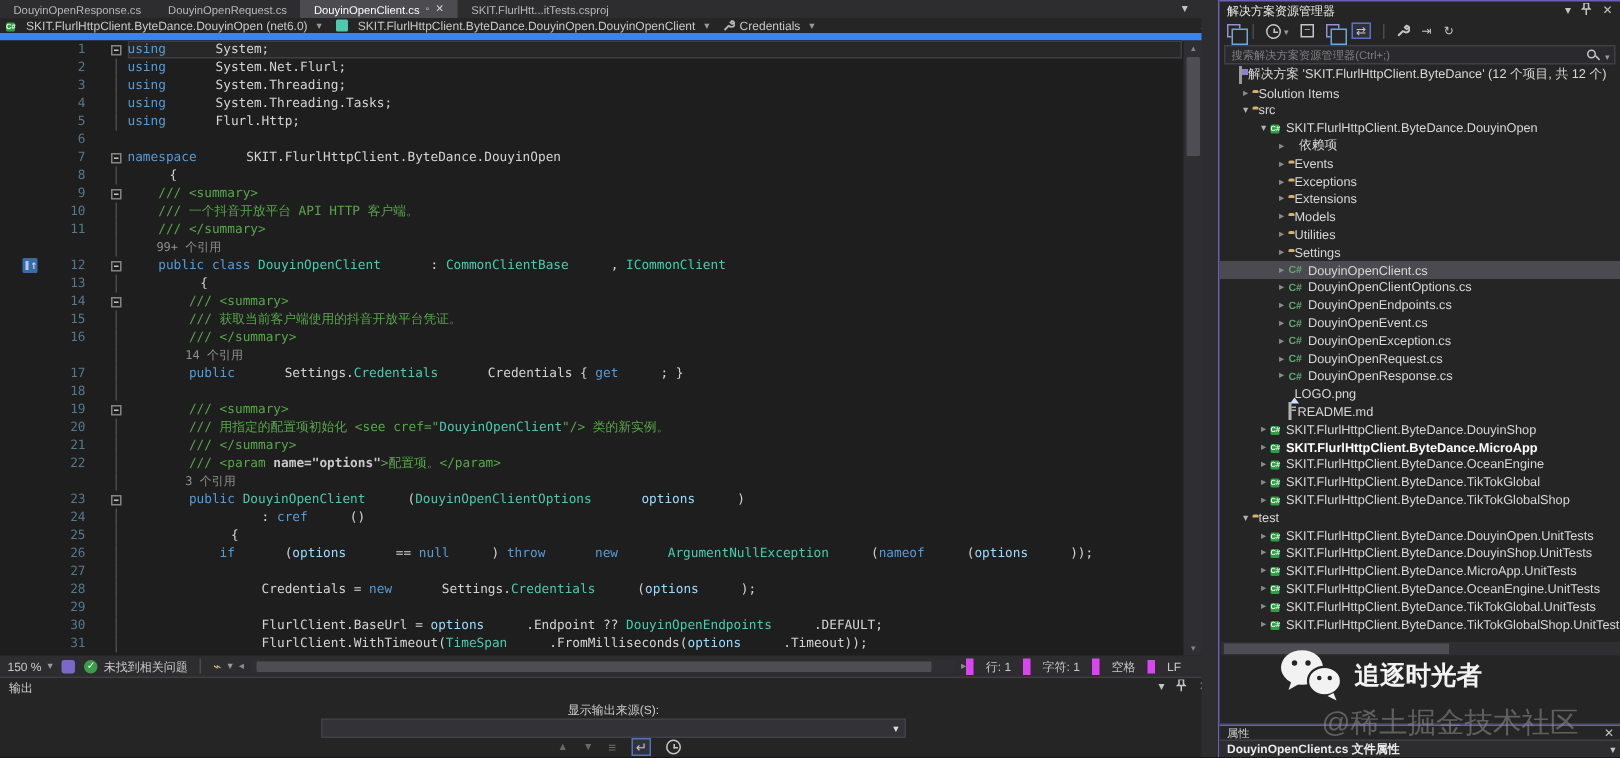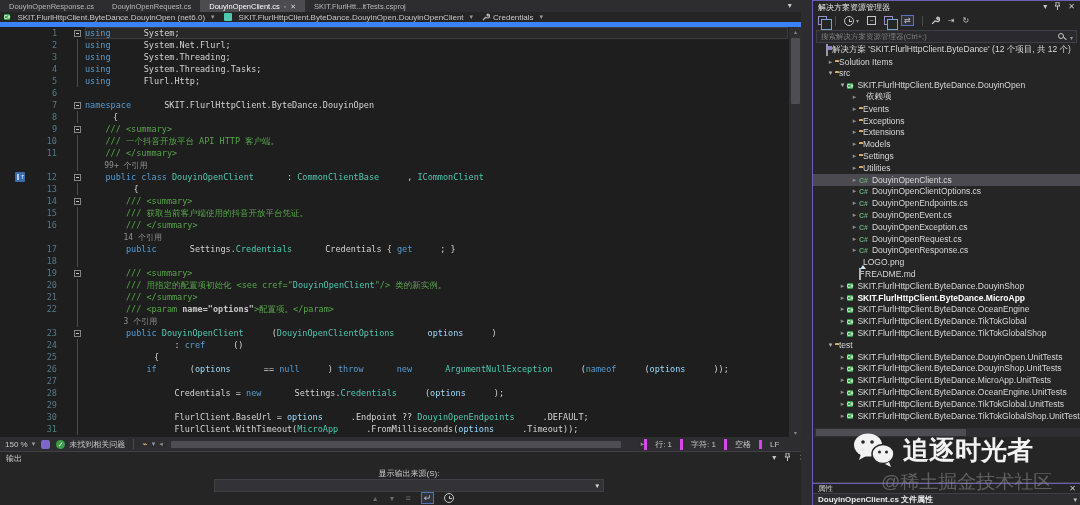--- a/index.html
+++ b/index.html
@@ -44,21 +44,21 @@
   
   .edbar { position:absolute; left:0; top:437px; width:812px; height:14px; background:#2d2d30; display:flex; align-items:center; font-size:8px; color:#c8c8c8; }
   .edbar .zoom { margin-left:5px; }
   .edbar .dd { font-size:7px; color:#9a9a9a; margin:0 4px; }
   .health { width:9px; height:9px; border-radius:2px; background:#7b68c9; margin:0 6px 0 2px; }
   .okball { width:9px; height:9px; border-radius:50%; background:#3a9e48; color:#fff; font-size:7px; line-height:9px; text-align:center; margin-right:4px; }
   .edbar .sep { width:1px; height:10px; background:#4a4a4a; margin:0 8px; }
   .broom { color:#d7ba7d; font-size:9px; }
   .hsb { position:relative; width:470px; height:9px; background:#2e2e33; margin:0 4px; }
   .hsb .thumb { position:absolute; left:4px; top:1px; width:450px; height:7px; background:#4d4d53; border-radius:1px; }
-  .edseg { padding:0 8px; border-left:3px solid #d946ef; white-space:nowrap; }
+  .edseg { padding:0 8px; border-left:5px solid #d946ef; white-space:nowrap; }
   
   .output { position:absolute; left:0; top:451px; width:812px; height:54px; background:#252526; border-top:1px solid #3f3f46; }
   .output .hdr { position:relative; height:12px; display:flex; align-items:center; }
   .output .hdr .title { font-size:8px; color:#d0d0d0; margin-left:6px; }
   .output .hdr .btns { position:absolute; right:6px; top:1px; display:flex; gap:8px; font-size:8px; color:#c5c5c5; }
   .output .toolbar { display:flex; align-items:center; margin-top:4px;flex-direction:column; }
   .output .lbl { font-size:8px; margin-left:6px; white-space:nowrap; }
   .combo { width:390px; height:13px; background:#333337; border:1px solid #3f3f46; margin-left:6px; position:relative; }
   .combo .dd { position:absolute; right:4px; top:2px; font-size:7px; color:#e0e0e0; }
   .otools { display:flex; align-items:center; gap:10px; margin-left:14px; color:#6a6a6a; font-size:9px; }
@@ -100,21 +100,21 @@
   .ico-deps { width:7px; height:7px; background:#7a9cc6; transform:rotate(45deg); margin:1px 2px 0 1px; }
   .ico-img { width:9px; height:8px; background:#4a7aa5; position:relative; overflow:hidden; border-radius:1px; }
   .ico-img::after { content:""; position:absolute; left:1px; top:3px; border-left:3px solid transparent; border-right:3px solid transparent; border-bottom:4px solid #cfe3ff; }
   .ico-md { width:7px; height:9px; border:1px solid #b5b5b5; position:relative; }
   .ico-md::after { content:""; position:absolute; left:1px; top:2px; width:3px; height:1px; background:#b5b5b5; box-shadow:0 2px 0 #b5b5b5; }
   .sehsb { position:absolute; left:1px; top:428px; width:266px; height:9px; background:#2e2e33; }
   .sehsb .thumb { position:absolute; left:2px; top:1px; width:150px; height:7px; background:#4d4d53; }
   
   .watermark { position:absolute; left:40px; top:432px; width:228px; height:60px; z-index:6; pointer-events:none; }
   .wm-row { display:flex; align-items:center; gap:8px; }
-  .wm-title { font-size:26px; font-weight:bold; color:#f2f2f2; white-space:nowrap; }
+  .wm-title { font-size:17px; font-weight:bold; color:#f2f2f2; white-space:nowrap; }
   .wm-sub { font-size:19px; color:#8f8f8f; opacity:.55; margin-top:1px; margin-left:28px; white-space:nowrap; }
   
   .props { position:absolute; left:0; top:482px; width:268px; height:23px; border-top:1px solid #3f3f46; background:#252526; }
   .props .hdr { position:relative; height:10px; display:flex; align-items:center; }
   .props .hdr .title { font-size:7.5px; margin-left:5px; color:#d0d0d0; }
   .props .hdr .x { position:absolute; right:5px; top:0; font-size:8px; color:#c5c5c5; }
   .props .sel { position:relative; height:12px; background:#2d2d30; border-top:1px solid #3f3f46; display:flex; align-items:center; }
   .props .sel .txt { font-size:8px; font-weight:bold; color:#eaeaea; margin-left:5px; white-space:nowrap; }
   .props .sel .dd { position:absolute; right:4px; font-size:7px; color:#c5c5c5; }
   .pinsvg, .wrsvg { display:inline-block; }
@@ -195,21 +195,21 @@
       <div class="code-row"><span class="ln">22</span><span class="fold"><span class="fold-bar"></span></span><span class="code-text-wrap"><span class="tk-c">        /// &lt;param </span><span class="tk-ca">name="options"</span><span class="tk-c">&gt;配置项。&lt;/param&gt;</span></span></div>
       <div class="code-row"><span class="ln"></span><span class="fold"><span class="fold-bar"></span></span><span class="code-text-wrap"><span class="tk-m">        3 个引用</span></span></div>
       <div class="code-row"><span class="ln">23</span><span class="fold"><span class="fold-minus"></span></span><span class="code-text-wrap"><span class="tk-k">        public </span><span class="tk-t">DouyinOpenClient</span><span class="tk-p">(</span><span class="tk-t">DouyinOpenClientOptions</span><span class="tk-p"> </span><span class="tk-pr">options</span><span class="tk-p">)</span></span></div>
       <div class="code-row"><span class="ln">24</span><span class="fold"><span class="fold-bar"></span></span><span class="code-text-wrap"><span class="tk-p">            : </span><span class="tk-k">cref</span><span class="tk-p">()</span></span></div>
       <div class="code-row"><span class="ln">25</span><span class="fold"><span class="fold-bar"></span></span><span class="code-text-wrap"><span class="tk-p">        {</span></span></div>
       <div class="code-row"><span class="ln">26</span><span class="fold"><span class="fold-bar"></span></span><span class="code-text-wrap"><span class="tk-k">            if</span><span class="tk-p"> (</span><span class="tk-pr">options</span><span class="tk-p"> == </span><span class="tk-k">null</span><span class="tk-p">) </span><span class="tk-k">throw</span><span class="tk-p"> </span><span class="tk-k">new</span><span class="tk-p"> </span><span class="tk-t">ArgumentNullException</span><span class="tk-p">(</span><span class="tk-k">nameof</span><span class="tk-p">(</span><span class="tk-pr">options</span><span class="tk-p">));</span></span></div>
       <div class="code-row"><span class="ln">27</span><span class="fold"><span class="fold-bar"></span></span><span class="code-text-wrap"></span></div>
       <div class="code-row"><span class="ln">28</span><span class="fold"><span class="fold-bar"></span></span><span class="code-text-wrap"><span class="tk-p">            Credentials = </span><span class="tk-k">new</span><span class="tk-p"> Settings.</span><span class="tk-t">Credentials</span><span class="tk-p">(</span><span class="tk-pr">options</span><span class="tk-p">);</span></span></div>
       <div class="code-row"><span class="ln">29</span><span class="fold"><span class="fold-bar"></span></span><span class="code-text-wrap"></span></div>
       <div class="code-row"><span class="ln">30</span><span class="fold"><span class="fold-bar"></span></span><span class="code-text-wrap"><span class="tk-p">            FlurlClient.BaseUrl = </span><span class="tk-pr">options</span><span class="tk-p">.Endpoint ?? </span><span class="tk-t">DouyinOpenEndpoints</span><span class="tk-p">.DEFAULT;</span></span></div>
-      <div class="code-row"><span class="ln">31</span><span class="fold"><span class="fold-bar"></span></span><span class="code-text-wrap"><span class="tk-p">            FlurlClient.WithTimeout(</span><span class="tk-t">MicroApp</span><span class="tk-p">.FromMilliseconds(</span><span class="tk-pr">options</span><span class="tk-p">.Timeout));</span></span></div>
+      <div class="code-row"><span class="ln">31</span><span class="fold"><span class="fold-bar"></span></span><span class="code-text-wrap"><span class="tk-p">            FlurlClient.WithTimeout(</span><span class="tk-t">TimeSpan</span><span class="tk-p">.FromMilliseconds(</span><span class="tk-pr">options</span><span class="tk-p">.Timeout));</span></span></div>
     </div>
 
   <div class="vsb">
     <span class="arr" style="top:1px;">▴</span>
     <span class="thumb" style="top:11px; height:66px;"></span>
     <span class="arr" style="bottom:1px;">▾</span>
   </div>
 
   <div class="edbar">
     <span class="zoom">150 %</span>
@@ -333,26 +333,26 @@
           <span class="tlabel">Extensions</span>
         </div>
         <div class="trow" style="padding-left: 37px;">
           <span class="arrow c">▸</span>
           <span class="tico"><span class="ico-folder"></span></span>
           <span class="tlabel">Models</span>
         </div>
         <div class="trow" style="padding-left: 37px;">
           <span class="arrow c">▸</span>
           <span class="tico"><span class="ico-folder"></span></span>
+          <span class="tlabel">Utilities</span>
+        </div>
+        <div class="trow" style="padding-left: 37px;">
+          <span class="arrow c">▸</span>
+          <span class="tico"><span class="ico-folder"></span></span>
           <span class="tlabel">Settings</span>
-        </div>
-        <div class="trow" style="padding-left: 37px;">
-          <span class="arrow c">▸</span>
-          <span class="tico"><span class="ico-folder"></span></span>
-          <span class="tlabel">Utilities</span>
         </div>
         <div class="trow sel" style="padding-left: 37px;">
           <span class="arrow c">▸</span>
           <span class="tico"><span class="ico-cs">C#</span></span>
           <span class="tlabel">DouyinOpenClient.cs</span>
         </div>
         <div class="trow" style="padding-left: 37px;">
           <span class="arrow c">▸</span>
           <span class="tico"><span class="ico-cs">C#</span></span>
           <span class="tlabel">DouyinOpenClientOptions.cs</span>

